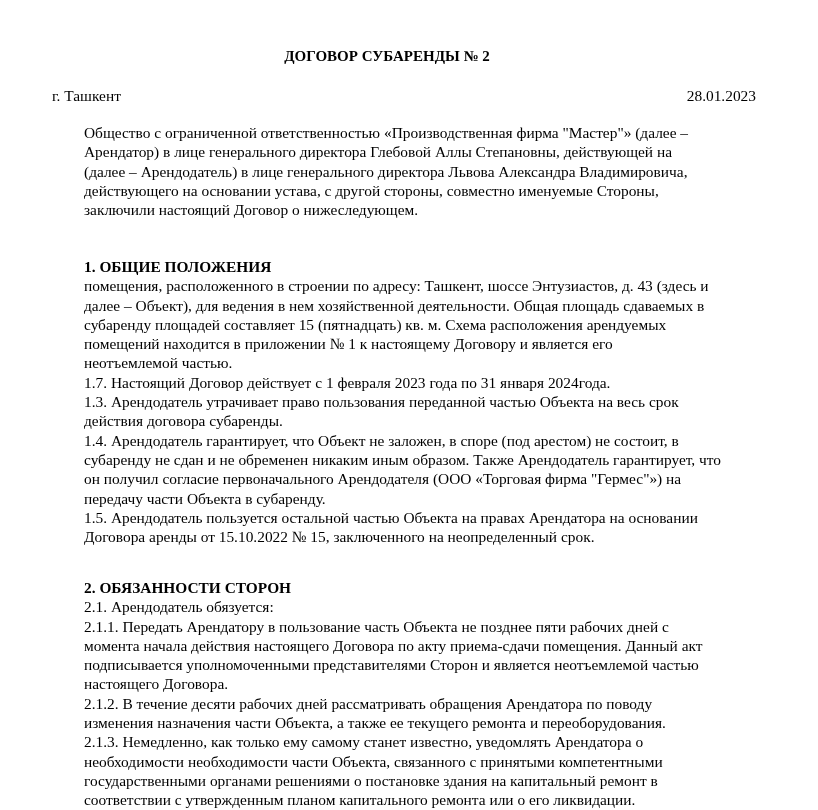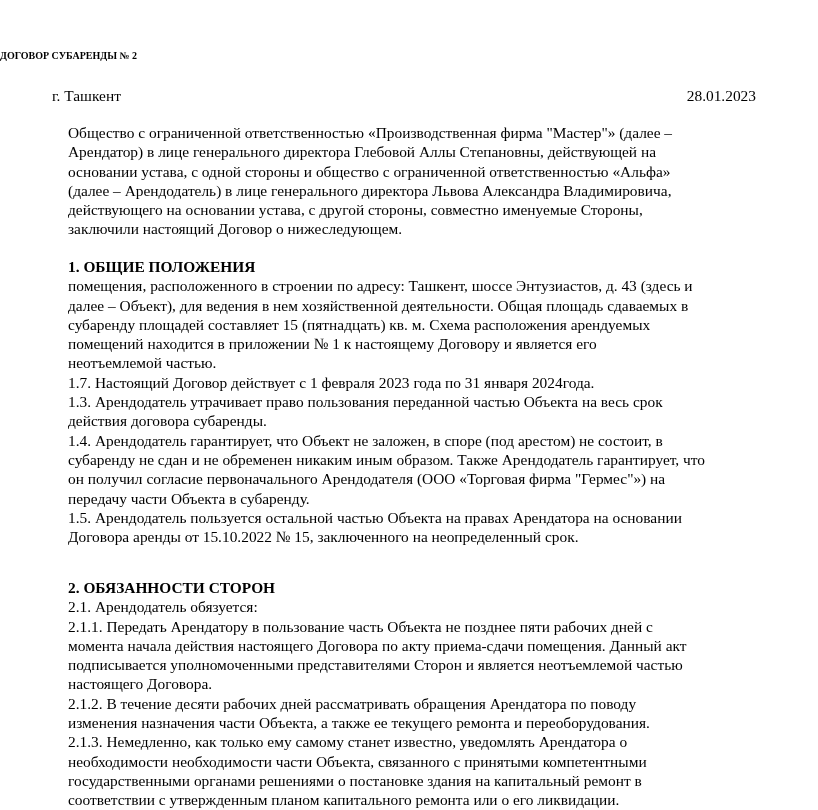--- a/index.html
+++ b/index.html
@@ -1,40 +1,39 @@
 <!DOCTYPE html>
 <html><head>
   <meta charset="utf-8">
   <style>
     html, body { margin: 0; padding: 0; background: #ffffff; }
     body {
       width: 818px; height: 810px; overflow: hidden; position: relative;
       font-family: "Liberation Serif", serif; color: #000; font-size: 15.4px;
     }
     .title {
-      position: absolute; left: 0; width: 774px; top: 46px; 
-      font-weight: bold; font-size: 10px; line-height: 20px;
+      position: absolute; left: 0; width: 774px; top: 46px; text-align: center;
+      font-weight: bold; font-size: 15px; line-height: 20px;
     }
     .place { position: absolute; left: 52px; top: 86px; line-height: 20px; }
     .date { position: absolute; right: 62px; top: 86px; line-height: 20px; }
-    .block { position: absolute; left: 68px; width: 700px; line-height: 19.3px; }
+    .block { position: absolute; left: 84px; width: 700px; line-height: 19.3px; }
     .block p { margin: 0; }
     .heading { font-weight: bold; }
   </style>
 </head>
 <body>
 
 <div class="title">ДОГОВОР СУБАРЕНДЫ № 2</div>
 <div class="place">г. Ташкент</div>
 <div class="date">28.01.2023</div>
 
 <div class="block" style="top:123px">
   <p>Общество с ограниченной ответственностью «Производственная фирма "Мастер"» (далее –</p>
   <p>Арендатор) в лице генерального директора Глебовой Аллы Степановны, действующей на</p>
-  <p>основании устава, с одной стороны и общество с ограниченной ответственностью «Альфа»</p>
   <p>(далее – Арендодатель) в лице генерального директора Львова Александра Владимировича,</p>
   <p>действующего на основании устава, с другой стороны, совместно именуемые Стороны,</p>
   <p>заключили настоящий Договор о нижеследующем.</p>
 </div>
 
 <div class="block" style="top:257px">
   <p class="heading">1. ОБЩИЕ ПОЛОЖЕНИЯ</p>
   <p>помещения, расположенного в строении по адресу: Ташкент, шоссе Энтузиастов, д. 43 (здесь и</p>
   <p>далее – Объект), для ведения в нем хозяйственной деятельности. Общая площадь сдаваемых в</p>
   <p>субаренду площадей составляет 15 (пятнадцать) кв. м. Схема расположения арендуемых</p>

